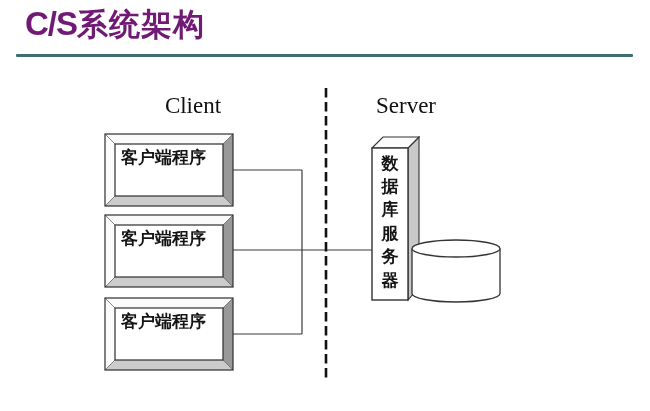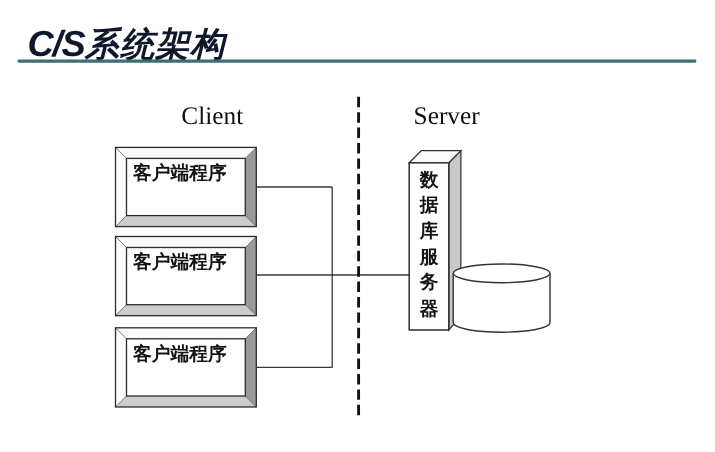--- a/index.html
+++ b/index.html
@@ -2,23 +2,22 @@
 <html><head>
 <meta charset="utf-8">
 <style>
   html,body{margin:0;padding:0;}
   body{
     width:650px;height:411px;background:#ffffff;overflow:hidden;position:relative;
     font-family:"Liberation Sans",sans-serif;
   }
   .slide{position:absolute;inset:0;background:#ffffff;}
   .title{
-    position:absolute;left:25px;top:22px;margin:0;line-height:1.1;white-space:nowrap;
-    color:#0f172a;
-    font-style:italic;
+    position:absolute;left:25px;top:6px;margin:0;line-height:1.1;white-space:nowrap;
+    color:#701a75;
   }
   .title .t-prefix{
     font-family:"Liberation Sans",sans-serif;
     font-weight:900;font-size:33px;letter-spacing:-1px;
   }
   .title .t-suffix{
     font-family:"Liberation Serif","Liberation Sans",serif;
     font-weight:700;font-size:31px;letter-spacing:1px;
   }
   .title-rule{

